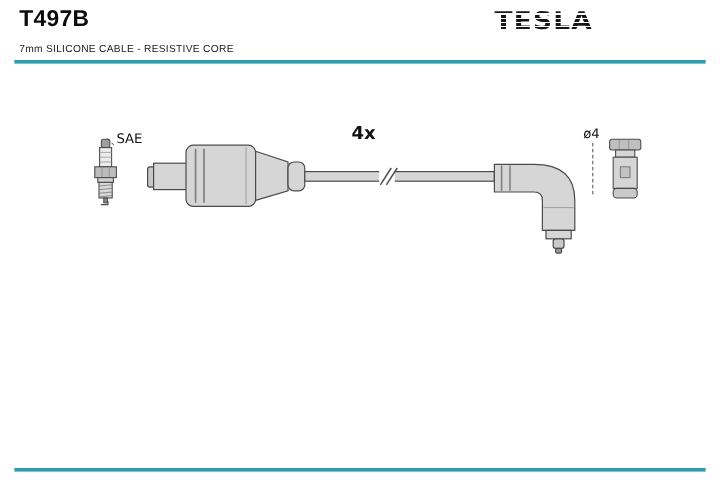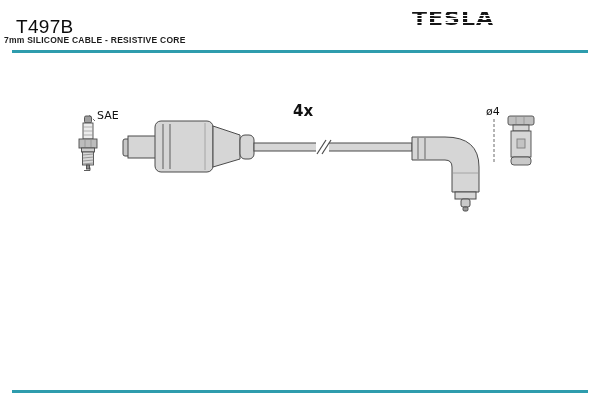--- a/index.html
+++ b/index.html
@@ -5,26 +5,26 @@
   html,body{margin:0;padding:0;}
   body{
     width:600px;height:400px;
     background:#ffffff;
     position:relative;
     font-family:"Liberation Sans","DejaVu Sans",sans-serif;
     color:#111;
     overflow:hidden;
   }
   .part-number{
-    position:absolute;left:16px;top:16px;
-    font-size:19px;font-weight:normal;letter-spacing:.3px;color:#0c0c0c;
+    position:absolute;left:16px;top:6px;
+    font-size:19px;font-weight:bold;letter-spacing:.3px;color:#0c0c0c;
   }
   .subtitle{
-    position:absolute;left:4px;top:35px;
-    font-size:8.5px;letter-spacing:.25px;color:#1c1c1c;font-weight:bold;
+    position:absolute;left:16px;top:35px;
+    font-size:8.5px;letter-spacing:.25px;color:#1c1c1c;
   }
   .brand{
     position:absolute;right:106px;top:8px;
     font-family:"DejaVu Sans",sans-serif;
     font-size:22px;font-weight:900;letter-spacing:1px;
     color:#161616;line-height:1;
     transform:scaleY(.92);
   }
   .brand .stripes{
     position:absolute;inset:0;

